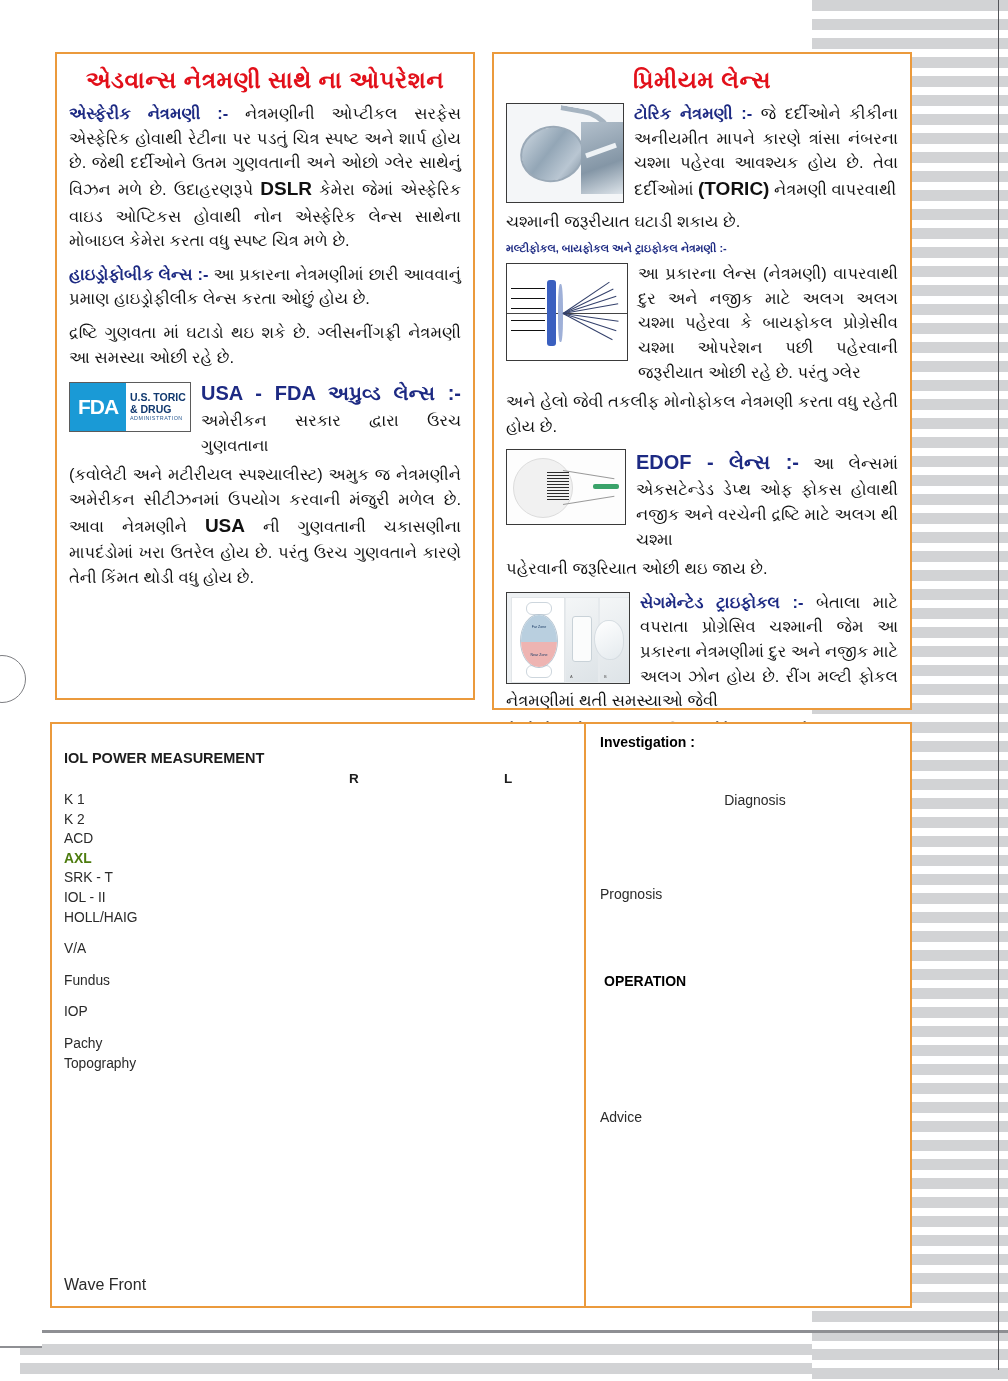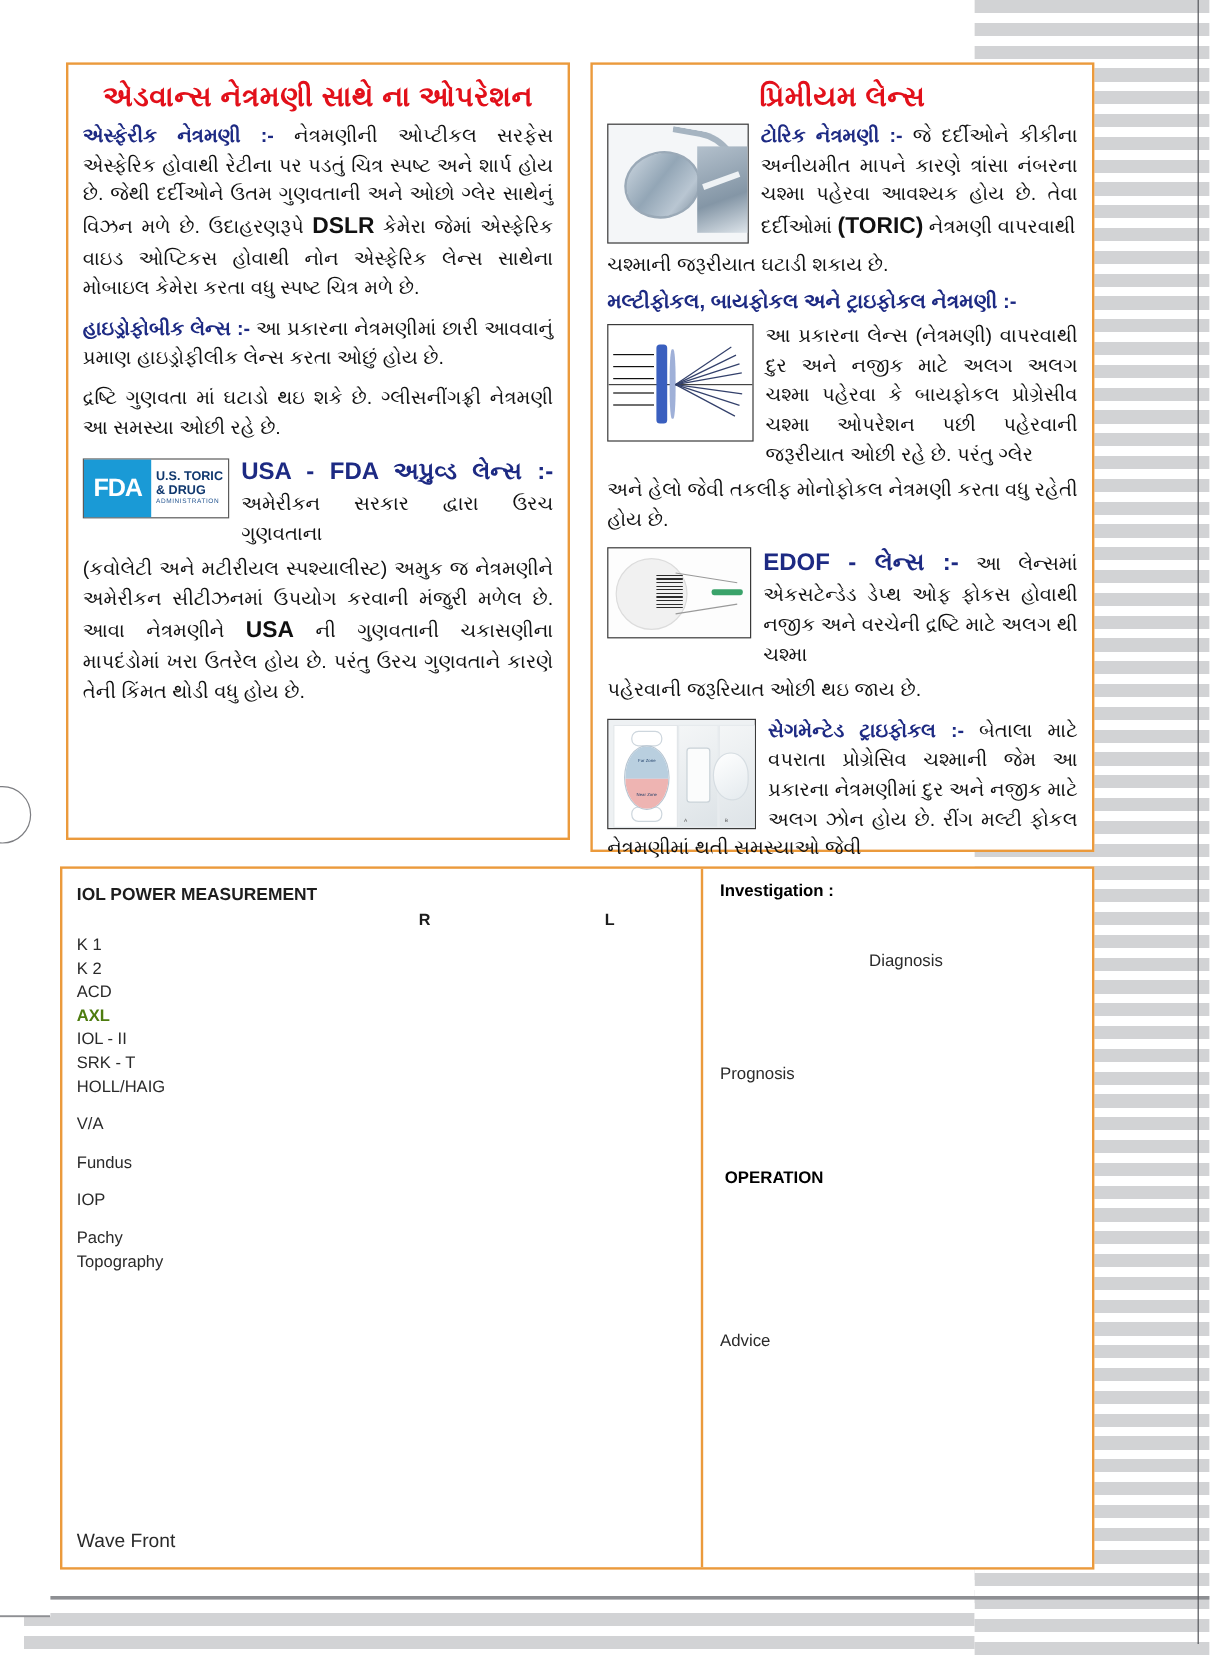--- a/index.html
+++ b/index.html
@@ -126,21 +126,21 @@
     font-weight: bold;
   }
   .lead-lg {
     color: #1d2a83;
     font-weight: bold;
     font-size: 20px;
   }
   .sub-heading {
     color: #1d2a83;
     font-weight: bold;
-    font-size: 17px;
+    font-size: 11px;
     margin: 2px 0 6px 0;
   }
   .kw-big { font-weight: bold; font-size: 19px; }
 
   
   .fig {
     float: left;
     margin: 2px 10px 2px 0;
     border: 1px solid #3a3a3a;
     box-sizing: border-box;
@@ -321,21 +321,21 @@
     box-sizing: border-box;
     background: #ffffff;
     display: flex;
     z-index: 2;
   }
   #form-left {
     width: 534px;
     border-right: 2px solid #eb9a3c;
     box-sizing: border-box;
     position: relative;
-    padding: 14px 0 0 12px;
+    padding: 26px 0 0 12px;
   }
   #form-right {
     flex: 1;
     box-sizing: border-box;
     position: relative;
     padding: 10px 0 0 14px;
   }
   .form-title {
     font-size: 14.5px;
     font-weight: bold;
@@ -531,22 +531,22 @@
 
     <div class="col-heads">
       <span id="col-r">R</span>
       <span id="col-l">L</span>
     </div>
 
     <div class="field-row">K 1</div>
     <div class="field-row">K 2</div>
     <div class="field-row">ACD</div>
     <div class="field-row bold">AXL</div>
+    <div class="field-row">SRK - T</div>
     <div class="field-row">IOL - II</div>
-    <div class="field-row">SRK - T</div>
     <div class="field-row">HOLL/HAIG</div>
     <div class="field-row gap-sm">V/A</div>
     <div class="field-row gap-sm">Fundus</div>
     <div class="field-row gap-sm">IOP</div>
     <div class="field-row gap-sm">Pachy</div>
     <div class="field-row">Topography</div>
 
     <div id="wave-front-row">Wave Front</div>
   </div>
 

